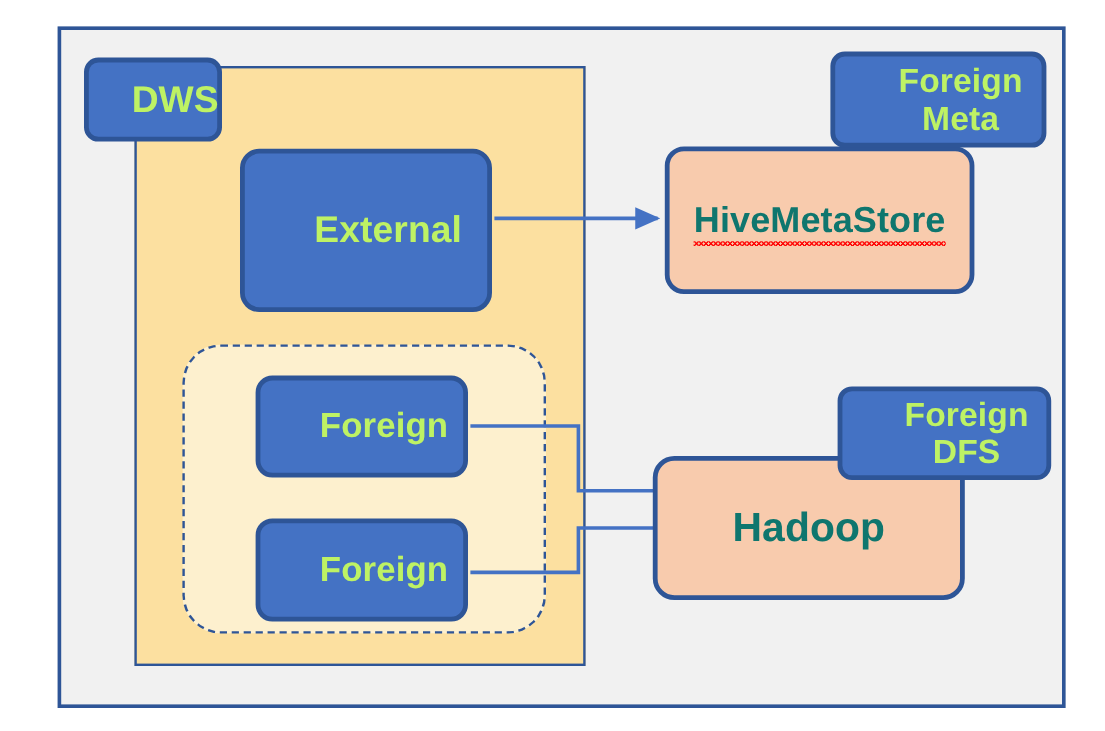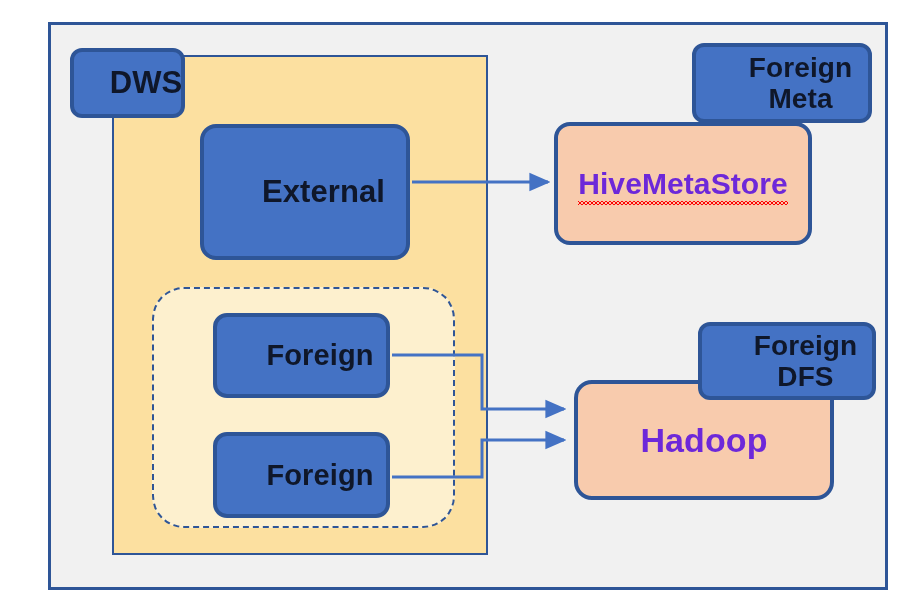--- a/index.html
+++ b/index.html
@@ -67,27 +67,27 @@
     text-align: center;
     border-radius: 14px;
     border: 4px solid #2e5597;
     font-weight: bold;
     line-height: 1.12;
     letter-spacing: 0.1px;
   }
 
   .node-blue {
     background: #4472c4;
-    color: #0f172a;
+    color: #bef264;
     padding-left: 37px;
   }
 
   .node-peach {
     background: #f8cbad;
-    color: #6d28d9;
+    color: #0f766e;
     text-align: center;
   }
 
   
   .n-dws {
     left: 70px;  top: 48px;
     width: 115px; height: 70px;
     font-size: 31px;
     border-radius: 12px;
   }
@@ -121,21 +121,21 @@
     font-size: 30px;
     border-radius: 16px;
   }
   .n-foreign-dfs {
     left: 698px; top: 322px;
     width: 178px; height: 78px;
     font-size: 28px;
     border-radius: 12px;
   }
   .n-hadoop {
-    left: 574px; top: 380px;
+    left: 544px; top: 380px;
     width: 260px; height: 120px;
     font-size: 34px;
     border-radius: 18px;
   }
 
   
   .misspelled {
     position: relative;
     display: inline-block;
     text-decoration: none;

